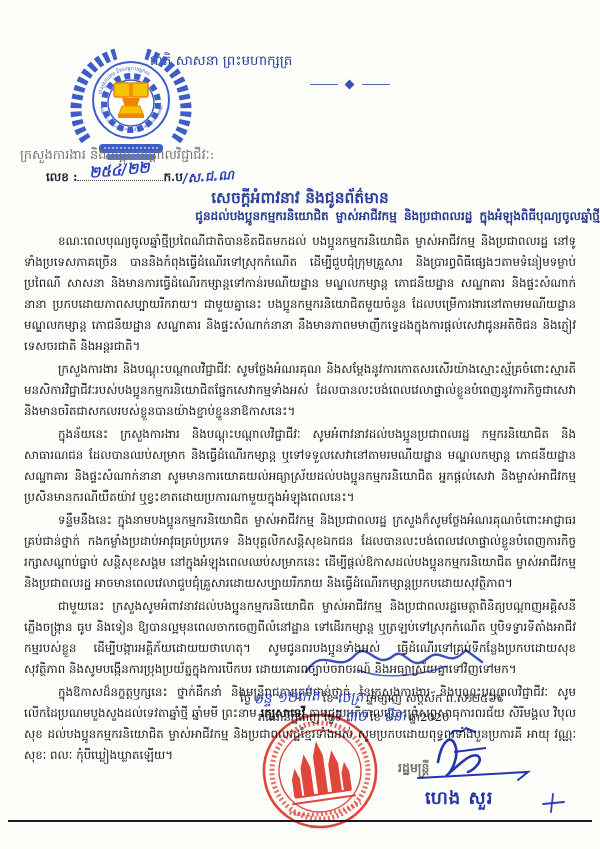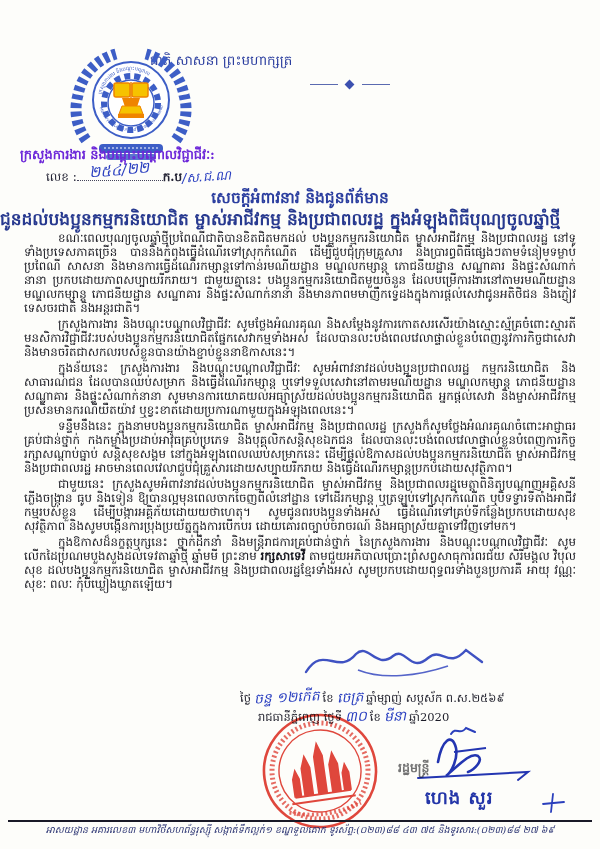--- a/index.html
+++ b/index.html
@@ -14,34 +14,34 @@
     font-size:17px;font-weight:bold;color:#2b3e9f;letter-spacing:.5px;}
   .motto{position:absolute;top:52px;left:150px;width:400px;
     font-size:13.5px;color:#2b3e9f;}
   .divider{position:absolute;top:80px;left:310px;width:80px;height:8px;}
   .divider .line{position:absolute;top:4px;width:28px;border-top:1px solid #5a6ab0;}
   .divider .line.l{left:0}.divider .line.r{right:0}
   .divider .gem{position:absolute;top:1px;left:36px;width:7px;height:7px;background:#3c50af;
     transform:rotate(45deg);}
   .logo{position:absolute;top:40px;left:56px;}
   
-  .ministry{position:absolute;top:146px;left:20px;font-size:13px;font-weight:bold;color:#6d28d9;}
-  .refline{position:absolute;top:168px;left:46px;font-size:12px;color:#232334;white-space:nowrap;}
+  .ministry{position:absolute;top:146px;left:20px;font-size:13px;font-weight:normal;color:#737373;}
+  .refline{position:absolute;top:168px;left:46px;font-size:12px;color:#232334;white-space:nowrap;font-weight:bold;}
   .dots{display:inline-block;width:86px;border-bottom:1.5px dotted #44445a;position:relative;height:12px;vertical-align:baseline;}
   .hand{color:#2a3fc0;font-family:"DejaVu Sans","Liberation Sans",sans-serif;
     font-style:italic;display:inline-block;}
   .ref-hand{position:absolute;left:12px;top:-8px;font-size:15px;transform:rotate(-5deg);}
   
   .doc-title{position:absolute;top:188px;left:0;width:100%;text-align:center;
     font-size:15.5px;font-weight:bold;color:#2b3e9f;}
-  .doc-subtitle{position:absolute;top:208px;left:0;width:100%;text-align:left;
-    font-size:17px;font-weight:bold;color:#27398f;}
+  .doc-subtitle{position:absolute;top:208px;left:0;width:100%;text-align:right;
+    font-size:12px;font-weight:bold;color:#27398f;font-family:Liberation Mono, monospace;}
   
   .body-text{position:absolute;top:231px;left:24px;width:552px;
-    font-size:11.8px;line-height:14px;text-align:justify;color:#17171f;}
+    font-size:11.8px;line-height:21px;text-align:justify;color:#17171f;}
   .body-text p{margin:0 0 2px 0;text-indent:34px;}
   .bold-name{font-weight:bold;}
   
   .dateline1{position:absolute;top:688px;left:240px;width:350px;font-size:11.5px;color:#1c1c28;white-space:nowrap;}
   .dateline2{position:absolute;top:707px;left:258px;width:320px;font-size:11.5px;color:#1c1c28;white-space:nowrap;}
   .hand-date{font-size:14px;transform:rotate(-3deg);margin:0 3px;}
   .minister-title{position:absolute;top:760px;left:398px;font-size:12.5px;font-weight:bold;color:#737373;}
   .minister-name{position:absolute;top:786px;left:425px;font-size:18px;font-weight:bold;color:#2335a8;letter-spacing:1px;text-align:center;}
   .stamp{position:absolute;top:708px;left:250px;mix-blend-mode:multiply;opacity:.92;}
   .sig{position:absolute;mix-blend-mode:multiply;}
@@ -167,15 +167,14 @@
     <path d="M10,56 L120,50 L110,58" fill="none" stroke="#2335b5" stroke-width="2" stroke-linecap="round"></path>
   </svg>
 
   <div class="minister-name">ហេង សួរ</div>
 
   <svg class="sig plus" width="26" height="22" viewBox="0 0 26 22">
     <path d="M13,2 L11,20 M3,12 L24,10" fill="none" stroke="#2a3fc0" stroke-width="1.8" stroke-linecap="round"></path>
   </svg>
 
   <div class="footer-rule"></div>
-  <div class="footer-text">អាសយដ្ឋាន អគារលេខ៣ មហាវិថីសហព័ន្ធរុស្ស៊ី សង្កាត់ទឹកល្អក់១ ខណ្ឌទួលគោក ទូរស័ព្ទ:(០២៣)៨៨ ៤៣ ៧៥  និងទូរសារ:(០២៣)៨៨ ២៧ ៦៩</div>
 
 </div>
 
 </body></html>

